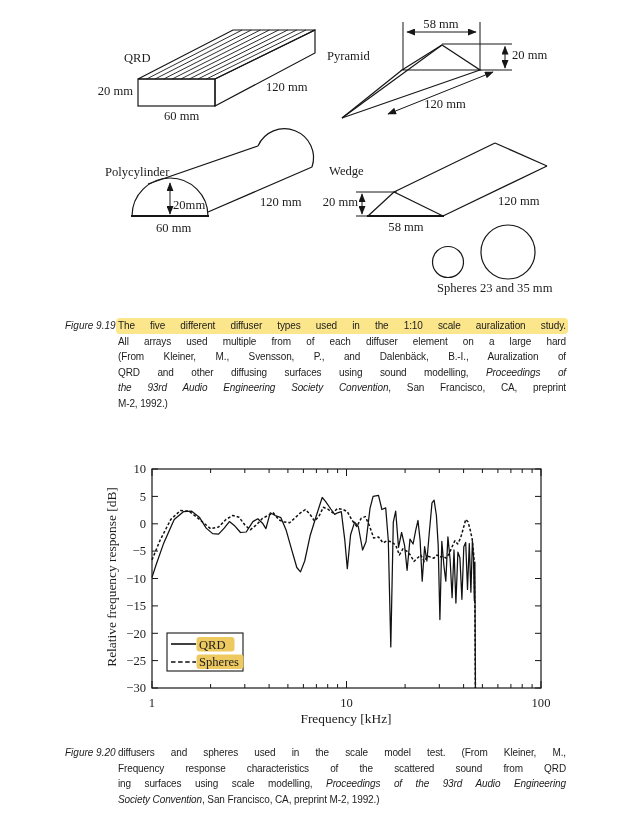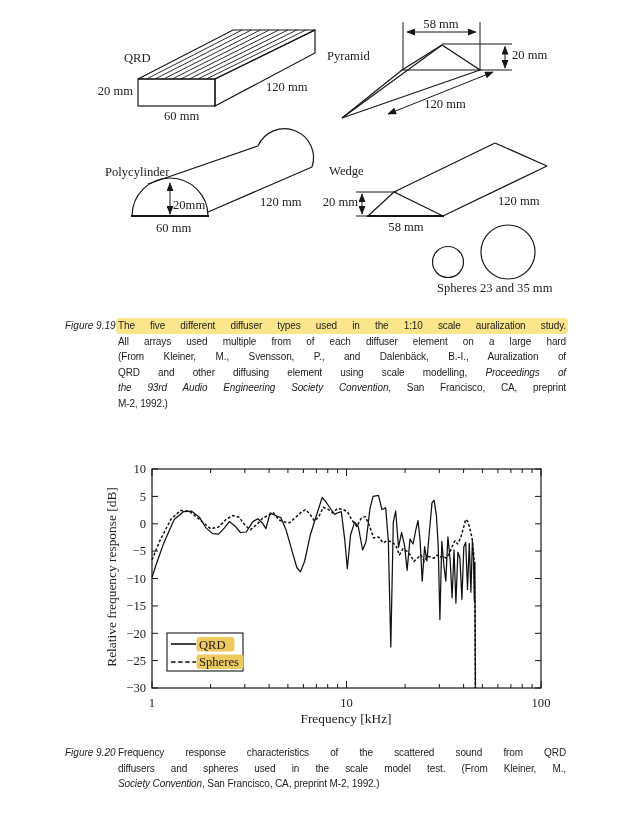--- a/index.html
+++ b/index.html
@@ -113,21 +113,21 @@
       <text class="diag-text" x="437" y="292">Spheres 23 and 35 mm</text>
     </g>
   </svg>
 
   <div class="caption" style="left:65px;top:318px;">
     <span class="fig-label">Figure 9.19</span>
     <div class="cap-lines" id="cap1-lines">
         <div class="cap-line hl" style="background: rgb(251, 230, 140);"><span>The five different diffuser types used in the 1:10 scale auralization study.</span></div>
         <div class="cap-line"><span>All arrays used multiple from of each diffuser element on a large hard</span></div>
         <div class="cap-line"><span>(From Kleiner, M., Svensson, P., and Dalenbäck, B.-I., Auralization of</span></div>
-        <div class="cap-line"><span>QRD and other diffusing element using scale modelling, </span><span class="it">Proceedings of</span></div>
+        <div class="cap-line"><span>QRD and other diffusing surfaces using sound modelling, </span><span class="it">Proceedings of</span></div>
         <div class="cap-line"><span class="it">the 93rd Audio Engineering Society Convention</span><span>, San Francisco, CA, preprint</span></div>
         <div class="cap-line last"><span>M-2, 1992.)</span></div>
       </div>
   </div>
 
   <svg id="chart" style="left:95px;top:450px;" width="480" height="292" viewBox="0 0 480 292">
     <rect class="frame" x="57" y="19" width="389" height="219"></rect>
     <g id="xticks">
         <line class="tick" x1="57.0" y1="238" x2="57.0" y2="231"></line>
         <line class="tick" x1="57.0" y1="19" x2="57.0" y2="26"></line>
@@ -211,19 +211,20 @@
       <rect id="hl-qrd" x="101.5" y="187" width="38" height="14.5" rx="3" fill="#edc960"></rect>
       <rect id="hl-spheres" x="101.5" y="204.5" width="47" height="14.5" rx="3" fill="#edc960"></rect>
       <text class="chart-text" x="104" y="198.5">QRD</text>
       <text class="chart-text" x="104" y="216">Spheres</text>
     </g>
   </svg>
 
   <div class="caption" style="left:65px;top:745px;">
     <span class="fig-label">Figure 9.20</span>
     <div class="cap-lines" id="cap2-lines">
+        <div class="cap-line"><span>diffusers and spheres used in the scale model test. (From Kleiner, M.,</span></div>
         <div class="cap-line"><span>Frequency response characteristics of the scattered sound from QRD</span></div>
-        <div class="cap-line"><span>diffusers and spheres used in the scale model test. (From Kleiner, M.,</span></div>
+        <div class="cap-line"><span>ing surfaces using scale modelling, </span><span class="it">Proceedings of the 93rd Audio Engineering</span></div>
         <div class="cap-line last"><span class="it">Society Convention</span><span>, San Francisco, CA, preprint M-2, 1992.)</span></div>
       </div>
   </div>
 
 </div>
 
 </body></html>

